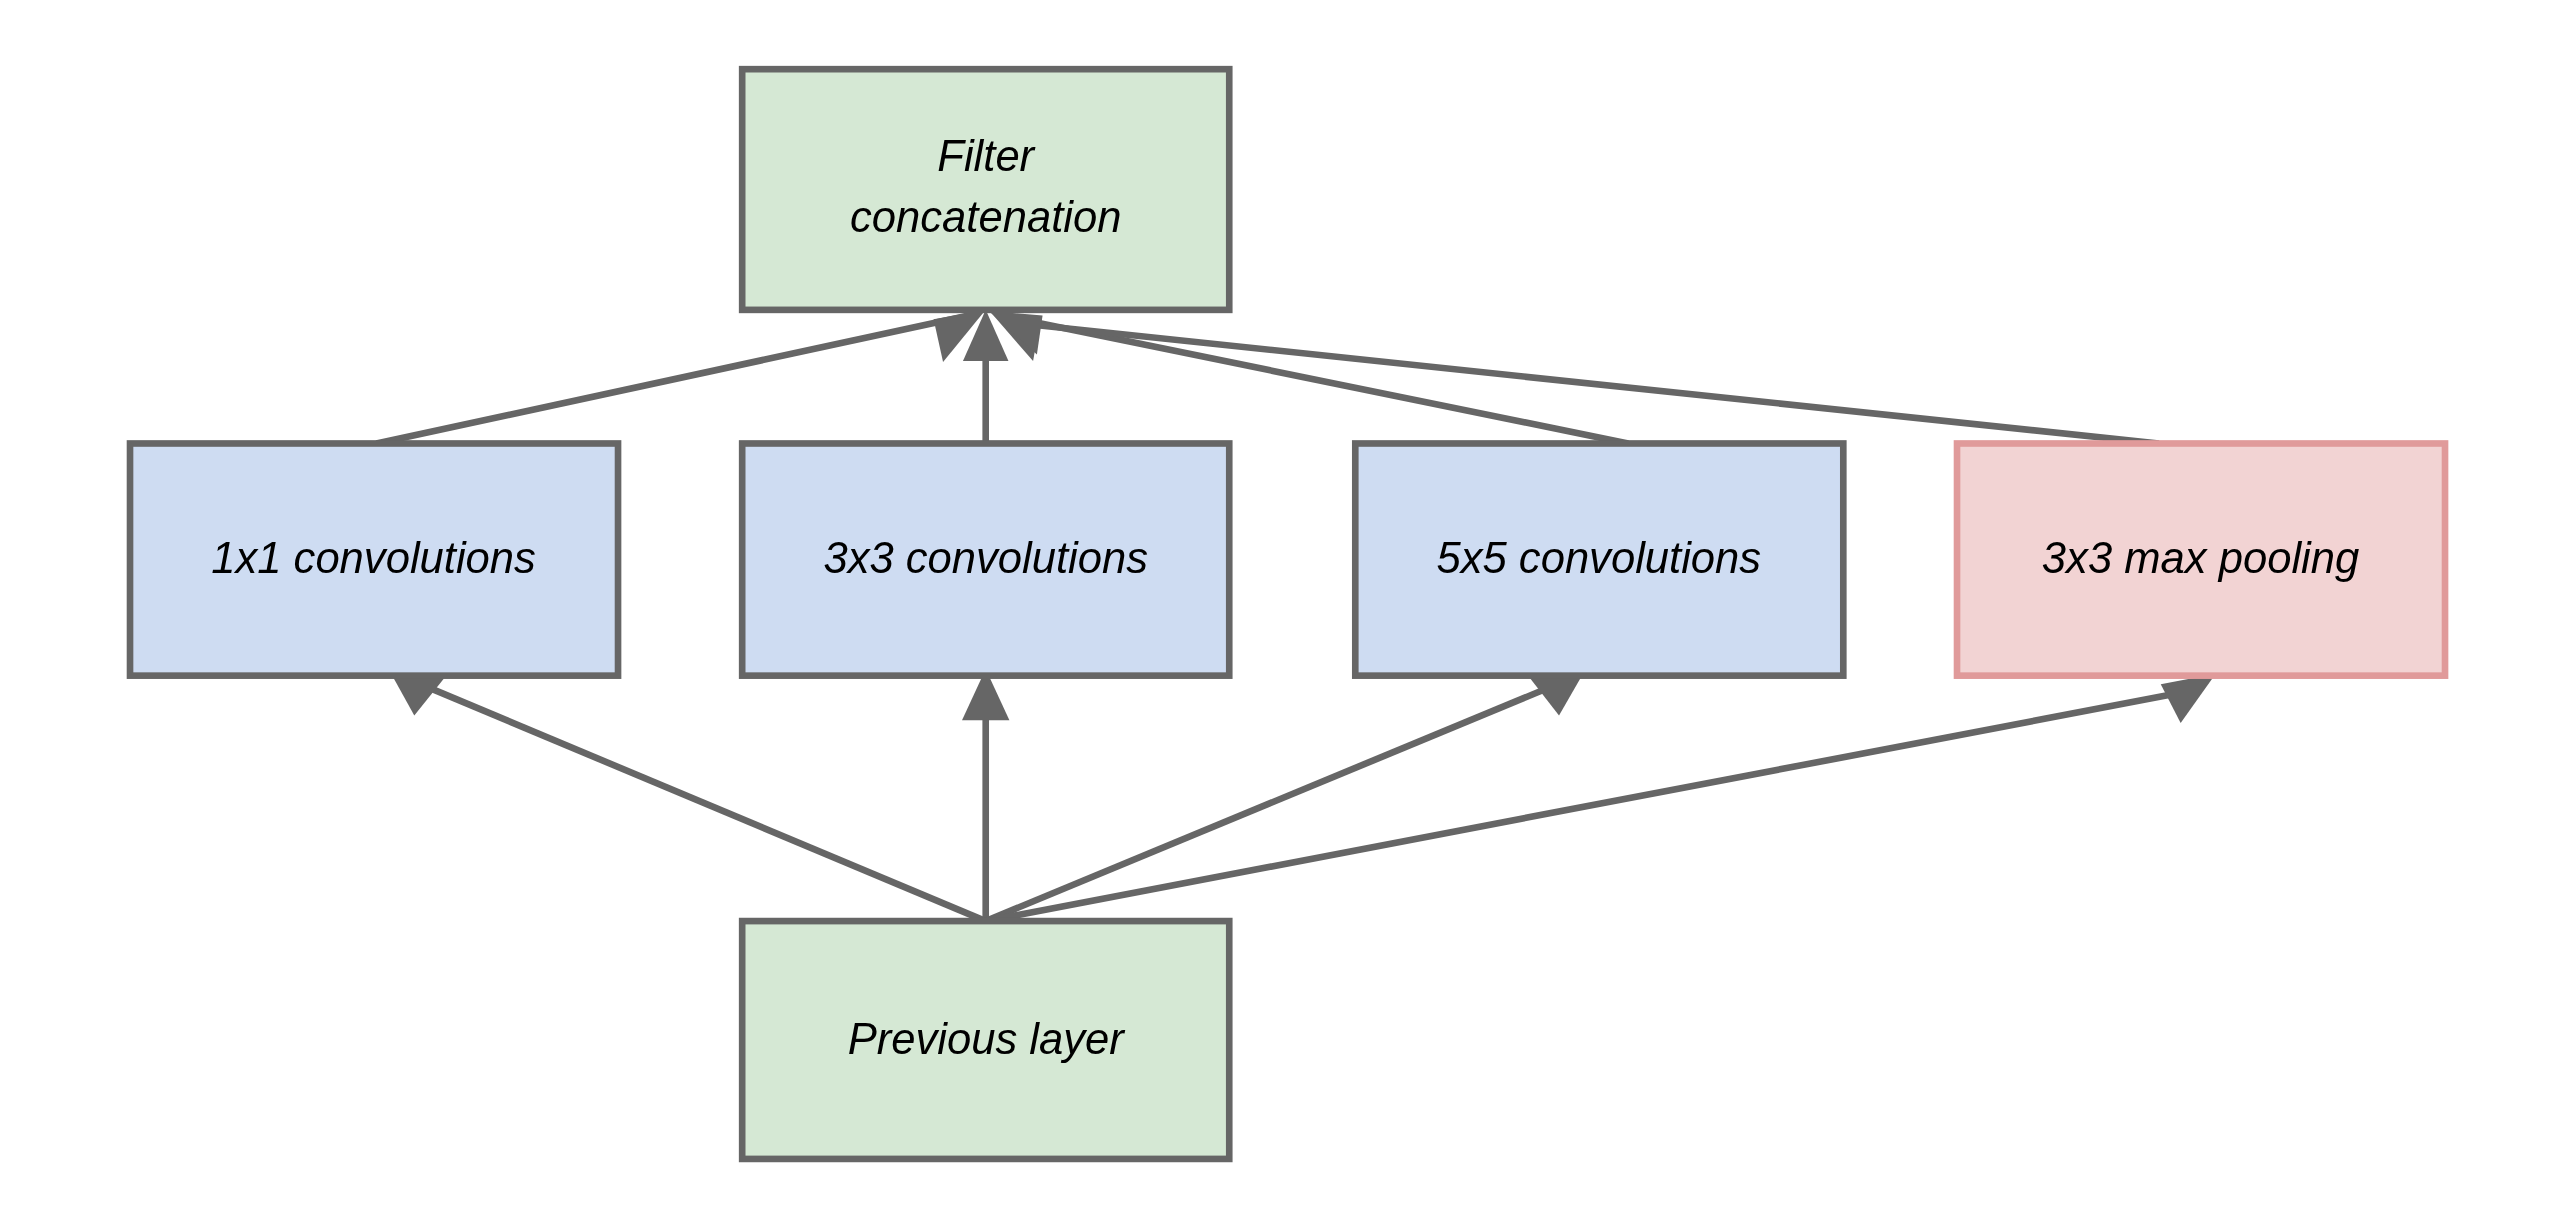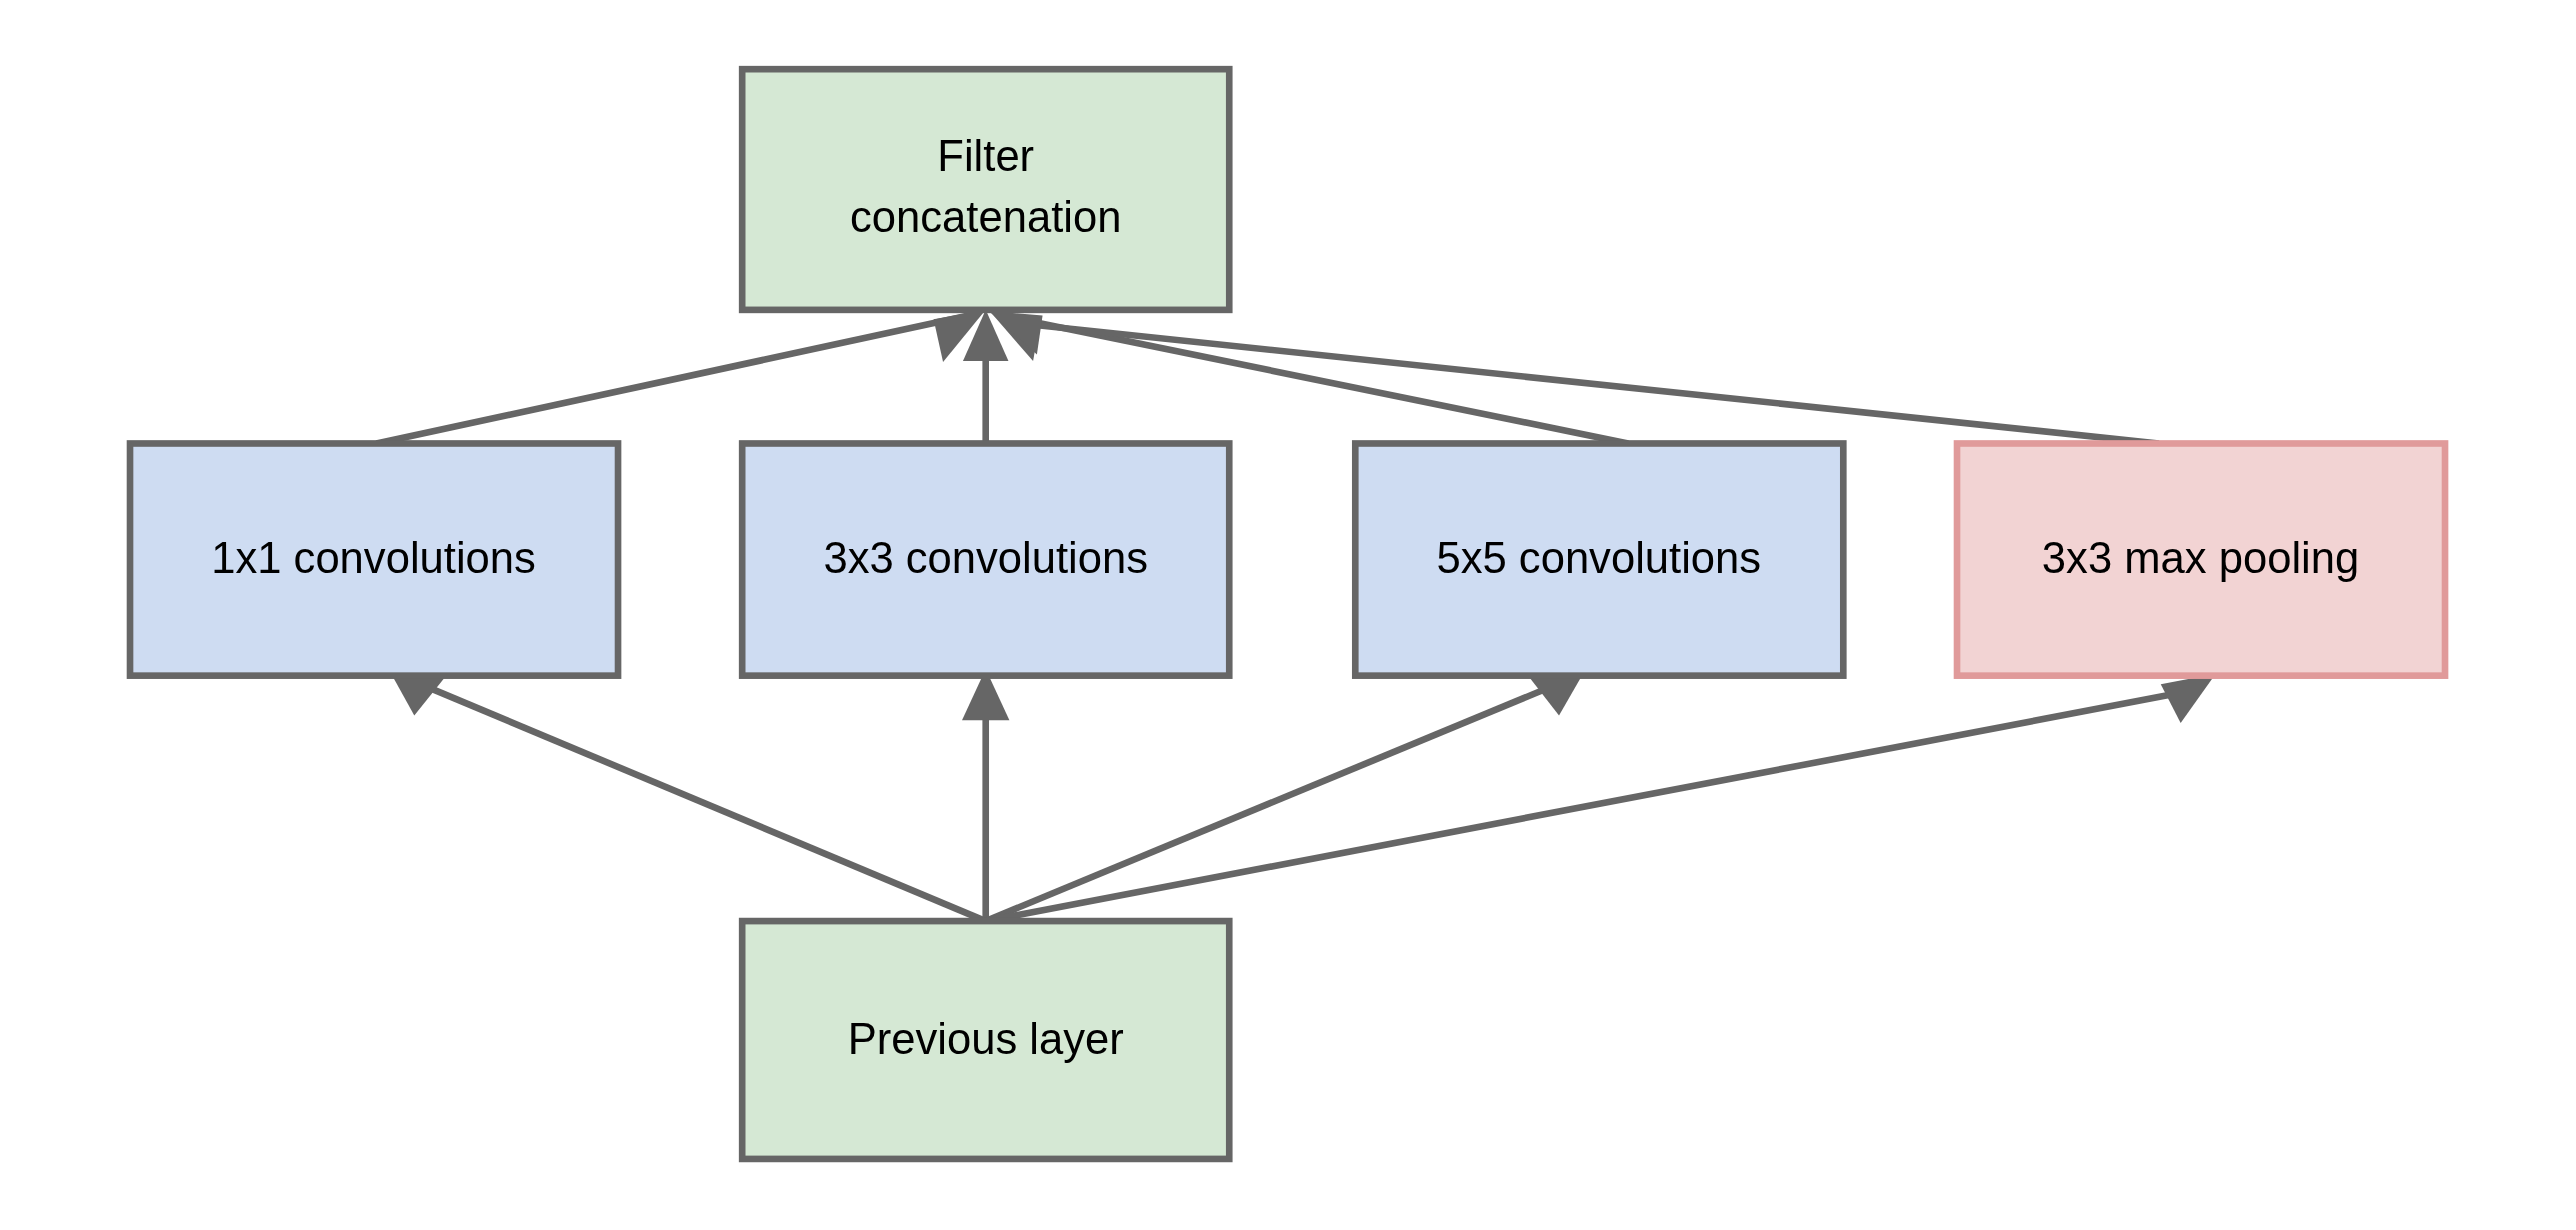--- a/index.html
+++ b/index.html
@@ -11,20 +11,21 @@
     width: 2576px;
     height: 1230px;
     font-family: "Liberation Sans", sans-serif;
     overflow: hidden;
   }
   #diagram-root {
     position: relative;
     width: 2576px;
     height: 1230px;
     background: #ffffff;
+    font-style: italic;
   }
   svg.diagram-canvas {
     position: absolute;
     top: 0;
     left: 0;
     width: 2576px;
     height: 1230px;
     display: block;
   }
   .node-label {

